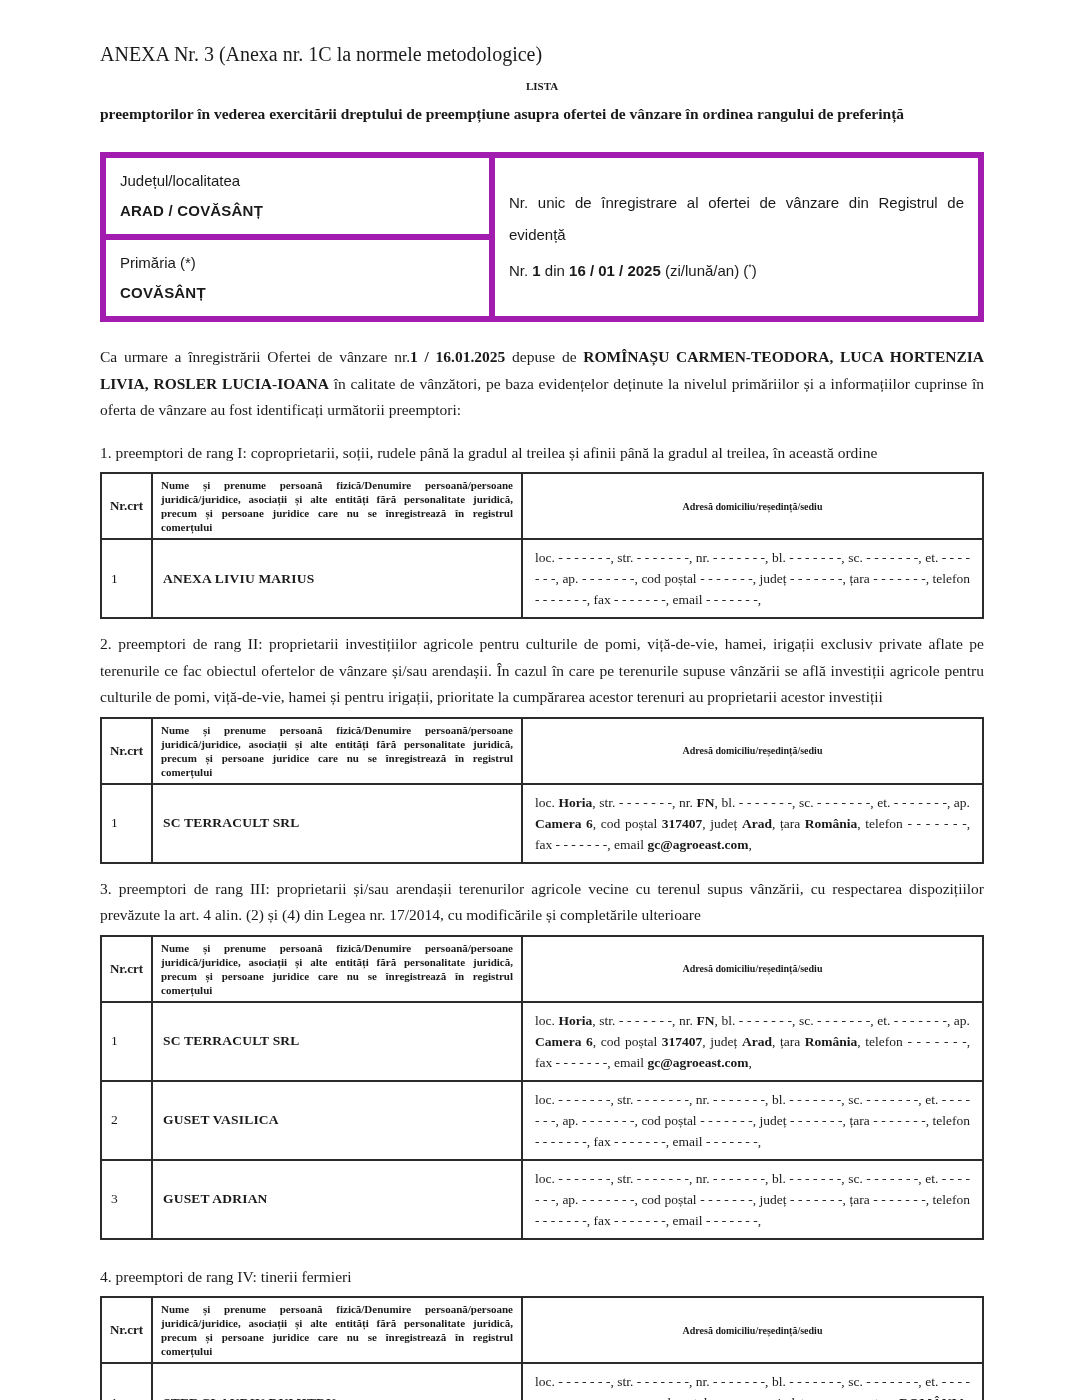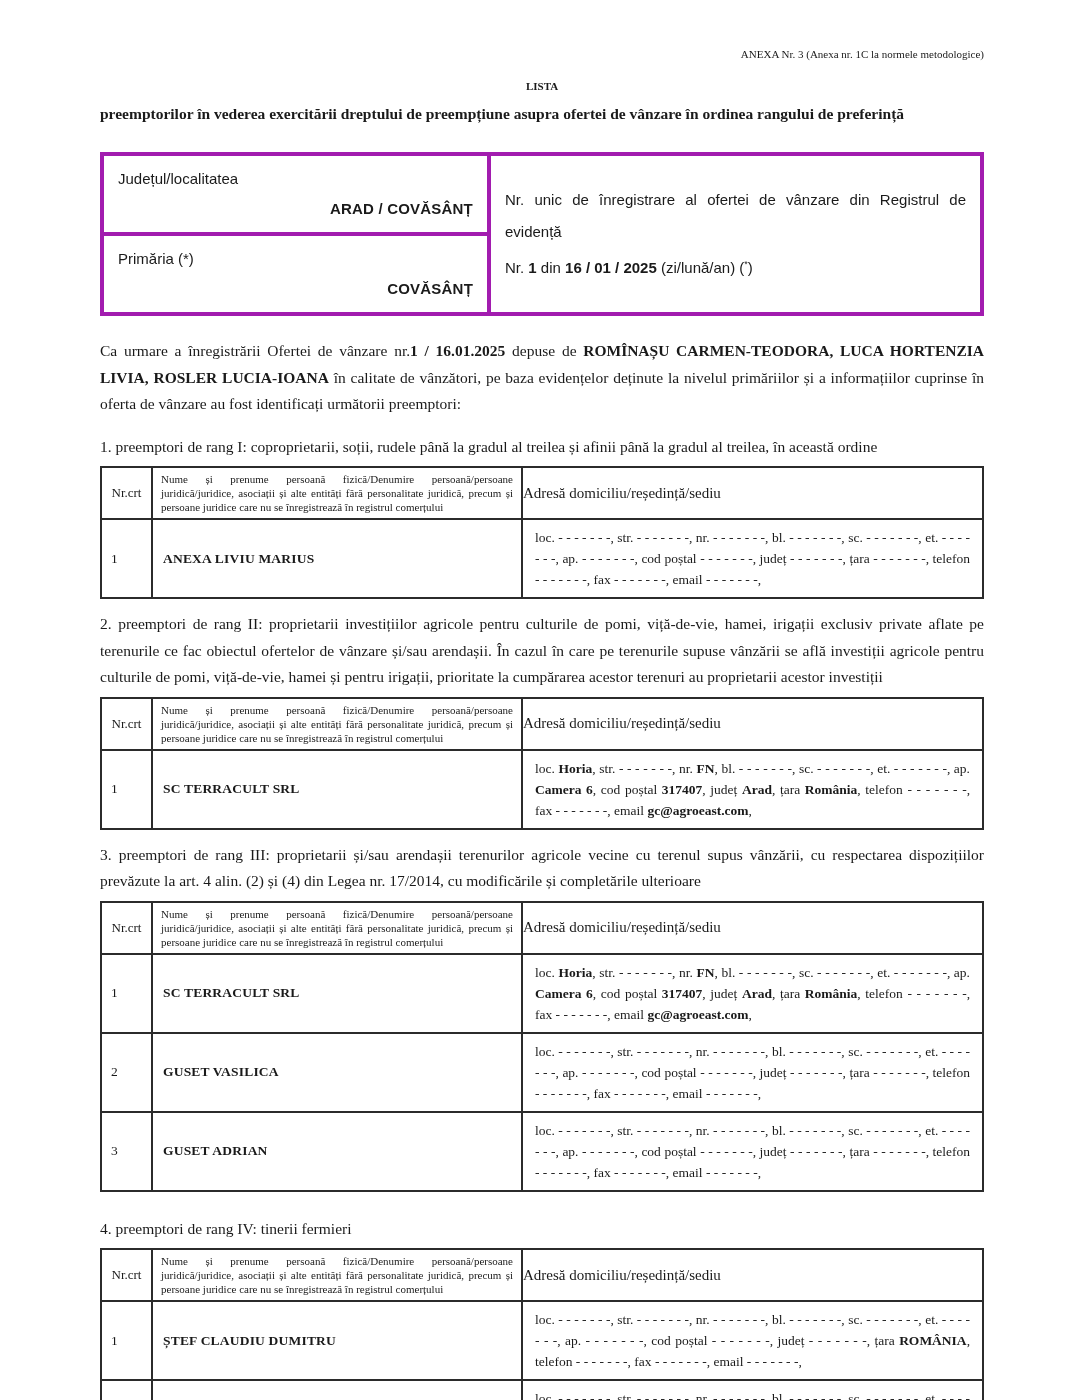--- a/index.html
+++ b/index.html
@@ -1,45 +1,45 @@
 <!DOCTYPE html>
 <html><head>
 <meta charset="utf-8">
 <style>
   html,body { margin:0; padding:0; background:#ffffff; }
   .page {
     position:relative; width:1082px; height:1400px; background:#ffffff;
     box-sizing:border-box; padding:44px 98px 0 100px; overflow:hidden;
     color:#1a1a1a; font-family:"Liberation Serif","DejaVu Serif",serif;
   }
-  .hdr-line { text-align:right; font-size:11px; line-height:20px; }
+  .hdr-line { font-size:20px; line-height:20px; }
   .reg-line { margin-top:22px; }
   .doc-title { text-align:center; font-weight:bold; font-size:11px; margin-top:12px; line-height:20px; }
   .doc-subtitle { text-align:left; font-weight:bold; font-size:15.5px; line-height:28px; margin-top:4px; }
 
   table { border-collapse:collapse; }
   .info-table { width:100%; margin-top:24px; font-family:"Liberation Sans","DejaVu Sans",sans-serif; font-size:15px; table-layout:fixed; }
-  .info-table td { border:4px solid #a21caf; vertical-align:middle; padding:8px 14px; }
+  .info-table td { border:6px solid #a21caf; vertical-align:middle; padding:8px 14px; }
   .info-left { width:355px; }
   .info-line { line-height:30px; }
-  .info-value { font-weight:bold; letter-spacing:0.2px;text-align:right; }
+  .info-value { font-weight:bold; letter-spacing:0.2px; }
   .registry-text { text-align:justify; line-height:32px; }
   .registry-number { line-height:32px; }
   .registry-number sup { font-size:9px; }
 
   .para { font-size:15.5px; line-height:26.5px; text-align:justify; margin:12px 0 5px; }
   .intro { margin:22px 0 16px; }
   .lead-in { margin:0; }
 
   .ptable { width:100%; margin-top:6px; font-size:13.5px; table-layout:fixed; }
   .ptable th, .ptable td { border:2px solid #2b2b2b; }
-  .ptable th { font-weight:normal; vertical-align:middle; }
+  .ptable th { font-weight:bold; vertical-align:middle; }
   .th-nr { width:45px; font-size:13px; text-align:center; padding:3px 2px; }
   .th-name { width:352px; font-size:11px; line-height:14px; text-align:justify; padding:4px 8px; }
-  .th-addr { font-size:15px; text-align:left; padding:4px 0; }
+  .th-addr { font-size:10px; text-align:center; padding:4px 28px; }
   .td-nr { text-align:left; padding:6px 4px 6px 9px; vertical-align:middle; }
   .td-name { font-weight:bold; padding:6px 10px; vertical-align:middle; letter-spacing:0.2px; }
   .td-addr { line-height:21px; padding:7px 12px; text-align:justify; vertical-align:middle; }
 
   .table4-clip { height:163px; overflow:hidden; margin-top:6px; }
   .table4-clip .ptable { margin-top:0; }
 </style>
 </head>
 <body>
 

